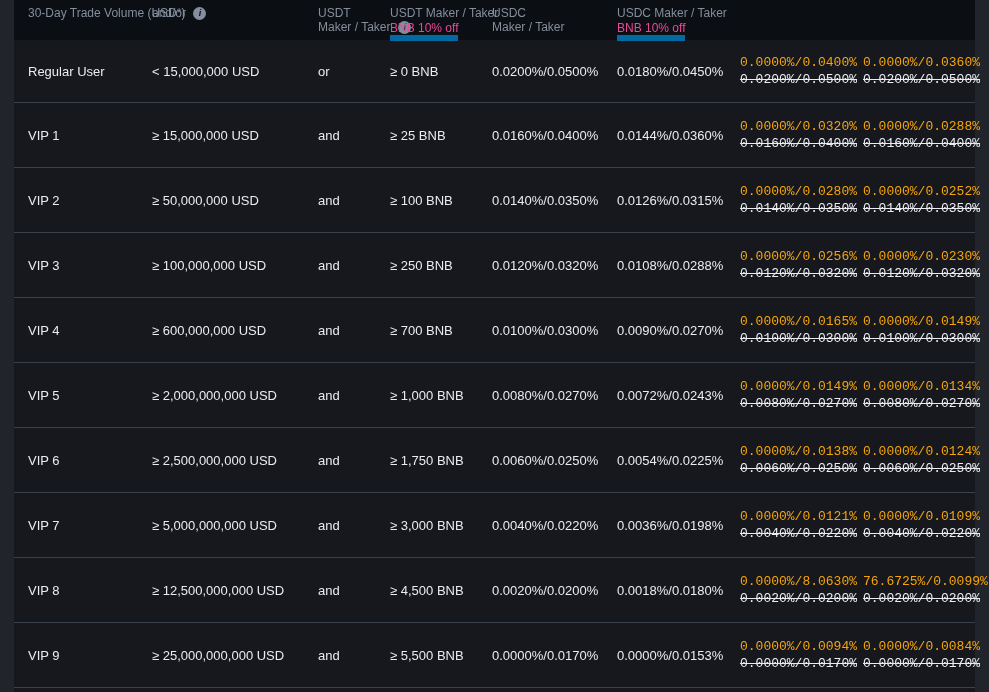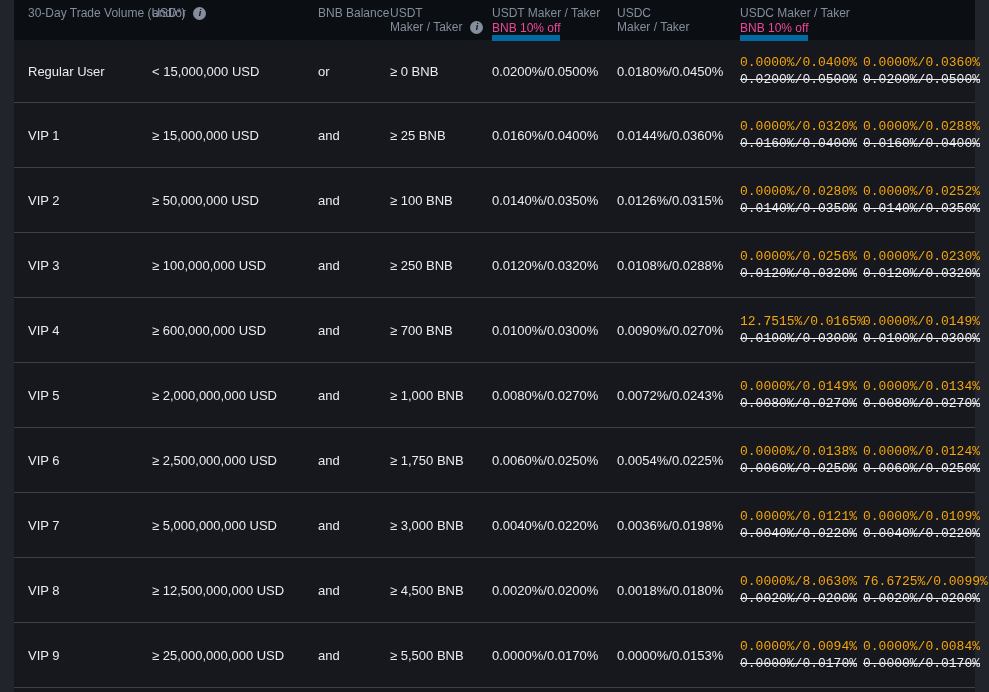--- a/index.html
+++ b/index.html
@@ -78,23 +78,20 @@
     <div class="hcell">
       <span class="hline hline-flex">
         <span>30-Day Trade Volume (USD*)</span>
         <span class="info-icon">i</span>
       </span>
     </div>
     <div class="hcell">
       <span class="hline">and/or</span>
     </div>
     <div class="hcell">
-      <span class="hline">BNB Balance</span>
-    </div>
-    <div class="hcell">
       <span class="hline">USDT</span>
       <span class="hline hline-flex">
         <span>Maker / Taker</span>
         <span class="info-icon">i</span>
       </span>
     </div>
     <div class="hcell">
       <span class="hline">USDT Maker / Taker</span>
       <a class="hline promo-link">BNB 10% off</a>
     </div>
@@ -178,21 +175,21 @@
   </div>
 
   <div class="grid-row data-row">
     <div class="cell">VIP 4</div>
     <div class="cell">≥ 600,000,000 USD</div>
     <div class="cell">and</div>
     <div class="cell">≥ 700 BNB</div>
     <div class="cell">0.0100%/0.0300%</div>
     <div class="cell">0.0090%/0.0270%</div>
     <div class="cell stacked">
-      <span class="promo">12.7515%/0.0165%</span>
+      <span class="promo">0.0000%/0.0165%</span>
       <span class="struck">0.0100%/0.0300%</span>
     </div>
     <div class="cell stacked">
       <span class="promo">0.0000%/0.0149%</span>
       <span class="struck">0.0100%/0.0300%</span>
     </div>
   </div>
 
   <div class="grid-row data-row">
     <div class="cell">VIP 5</div>

